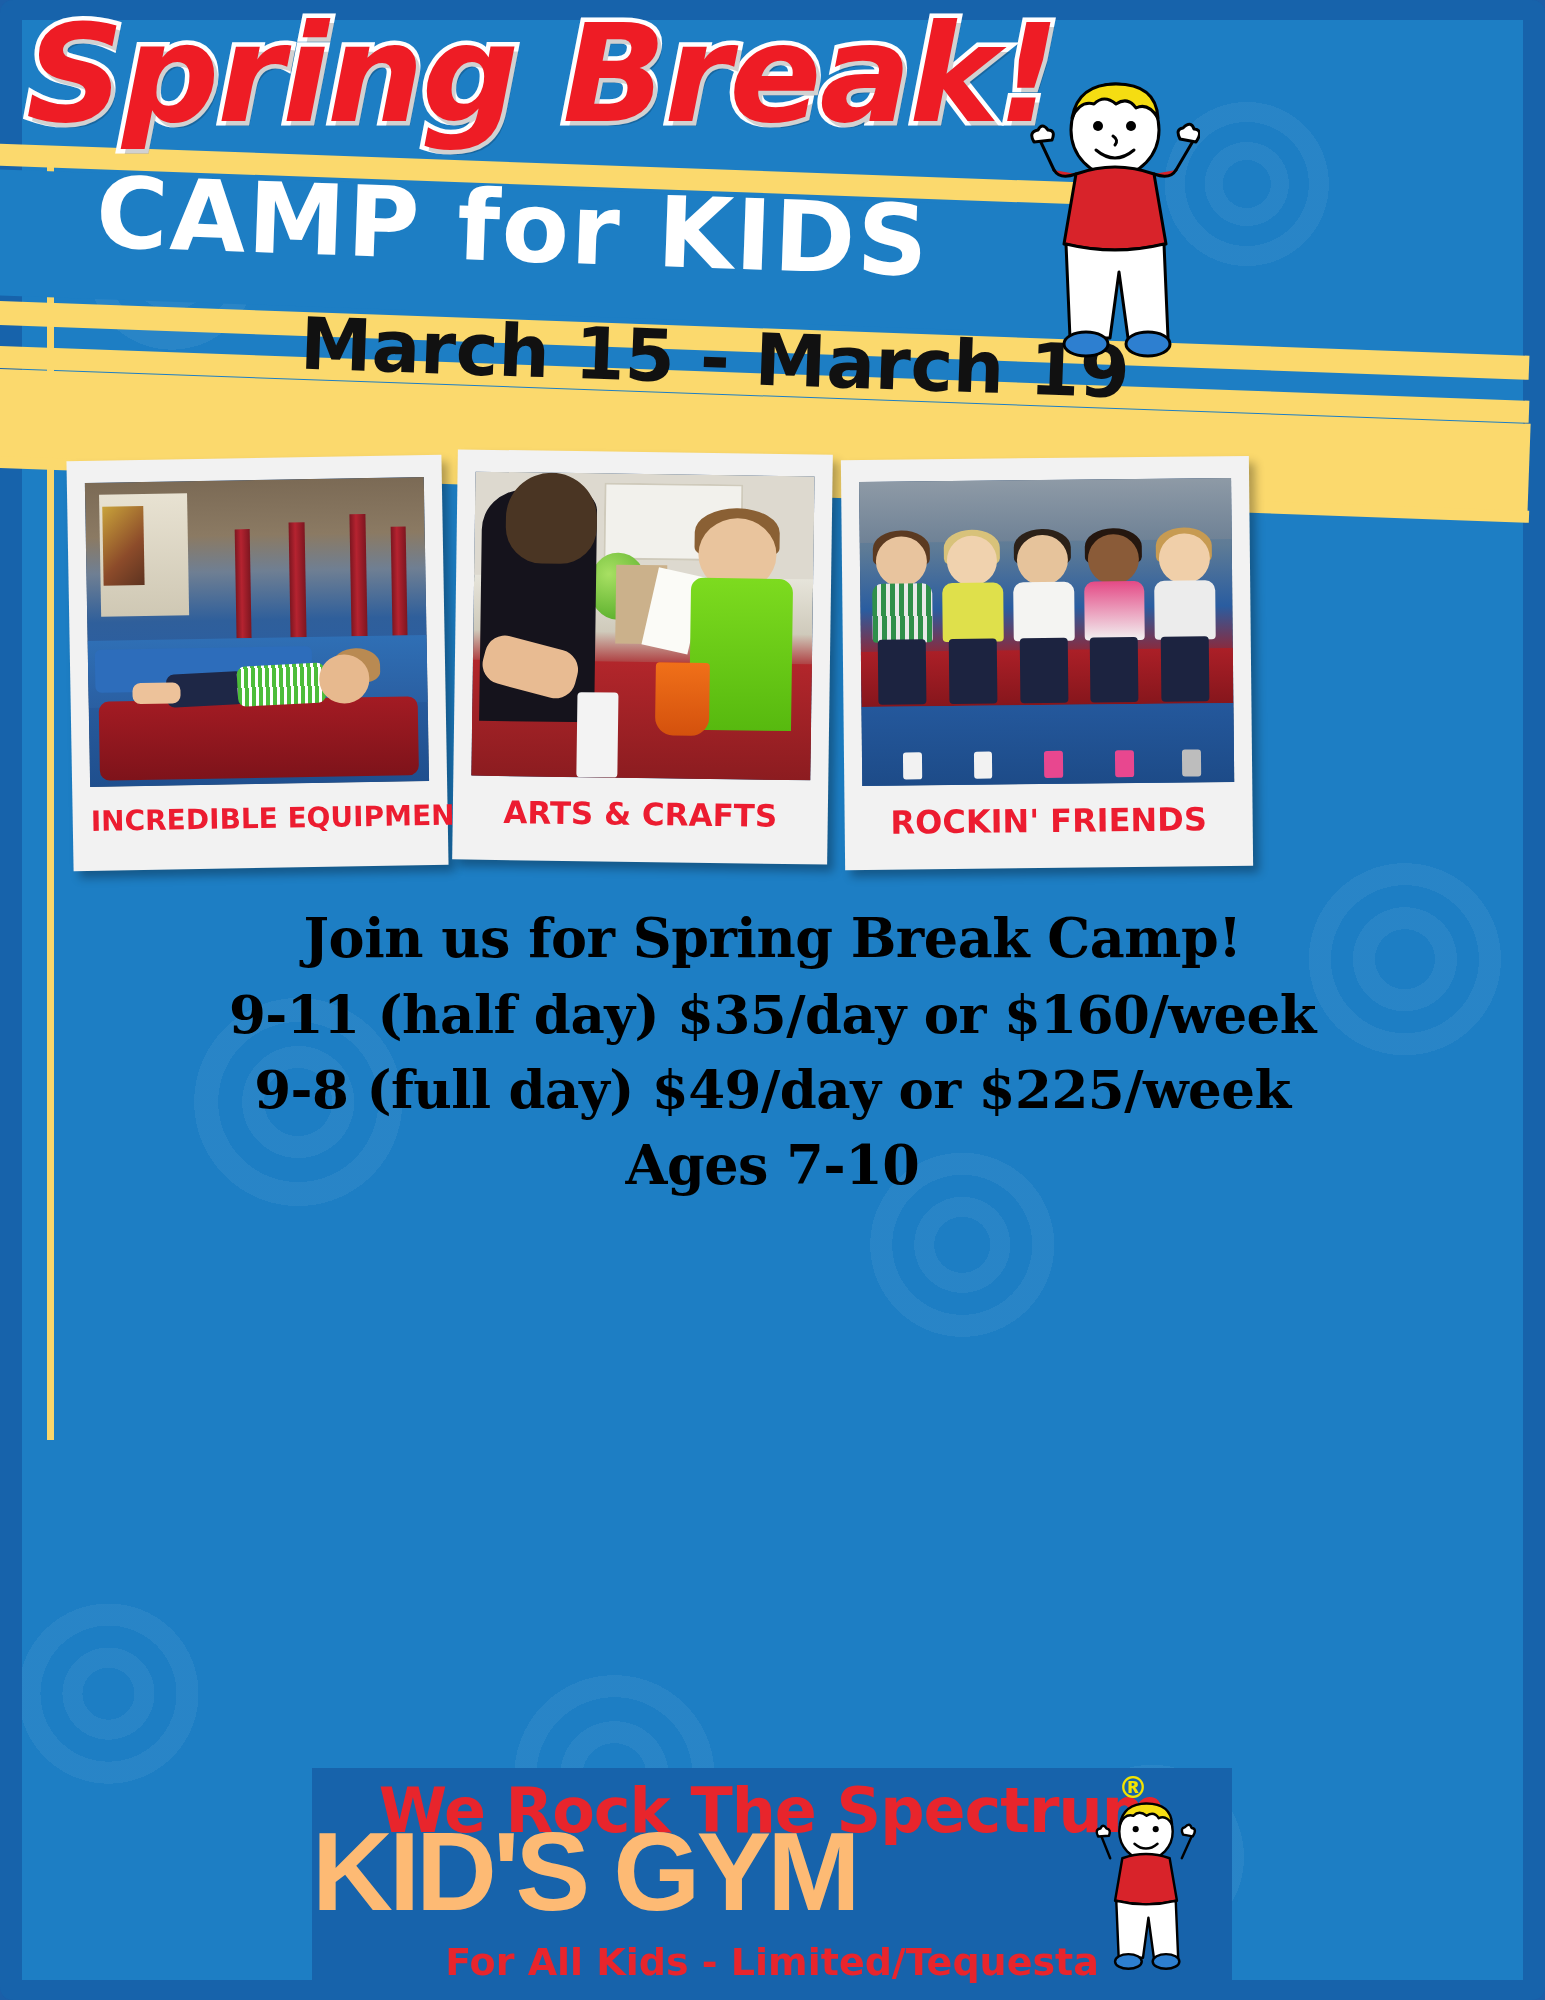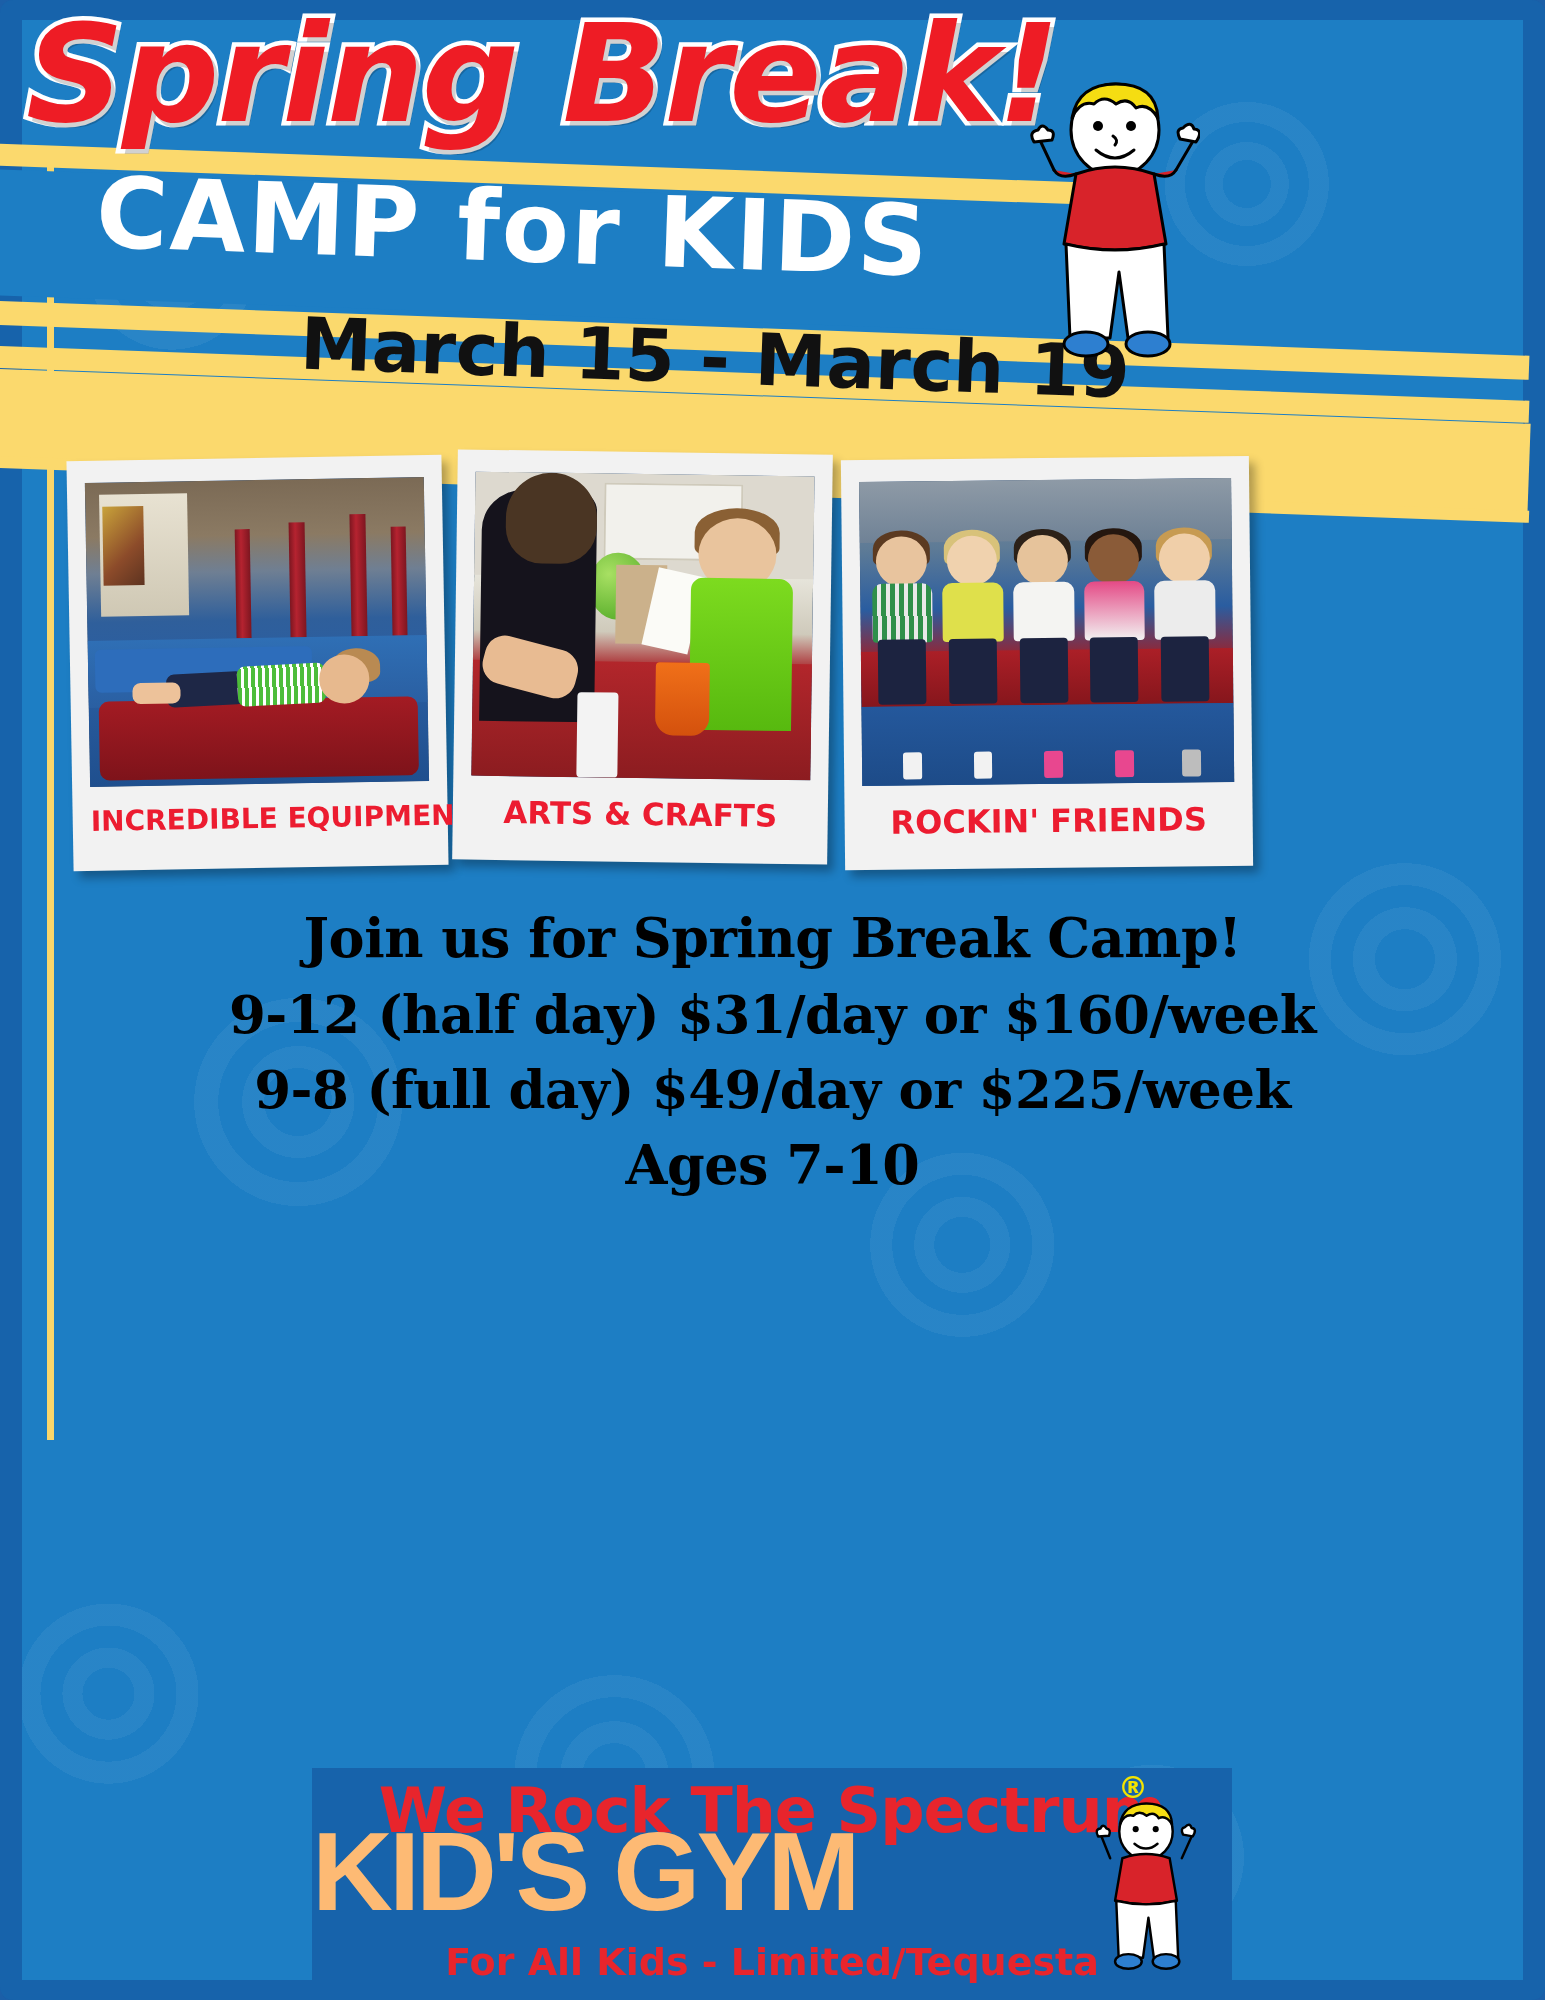--- a/index.html
+++ b/index.html
@@ -389,21 +389,21 @@
           <div class="sock" style="left:86%;background:#bdbdbd;"></div>
         </div>
       </div>
       <div class="cap">ROCKIN' FRIENDS</div>
     </div>
 
   </div>
 
   <div id="body-copy">
     <div class="line big">Join us for Spring Break Camp!</div>
-    <div class="line">9-12 (half day) $31/day or $160/week</div>
+    <div class="line">9-11 (half day) $35/day or $160/week</div>
     <div class="line">9-8 (full day) $49/day or $225/week</div>
     <div class="line big">Ages 7-10</div>
   </div>
 
   <div id="logo">
     <div id="logo-wrts">We Rock The Spectrum</div>
     <div id="logo-reg">®</div>
     <div id="logo-kidsgym">KID'S GYM</div>
     <div id="logo-tag">For All Kids - Limited/Tequesta</div>
 

